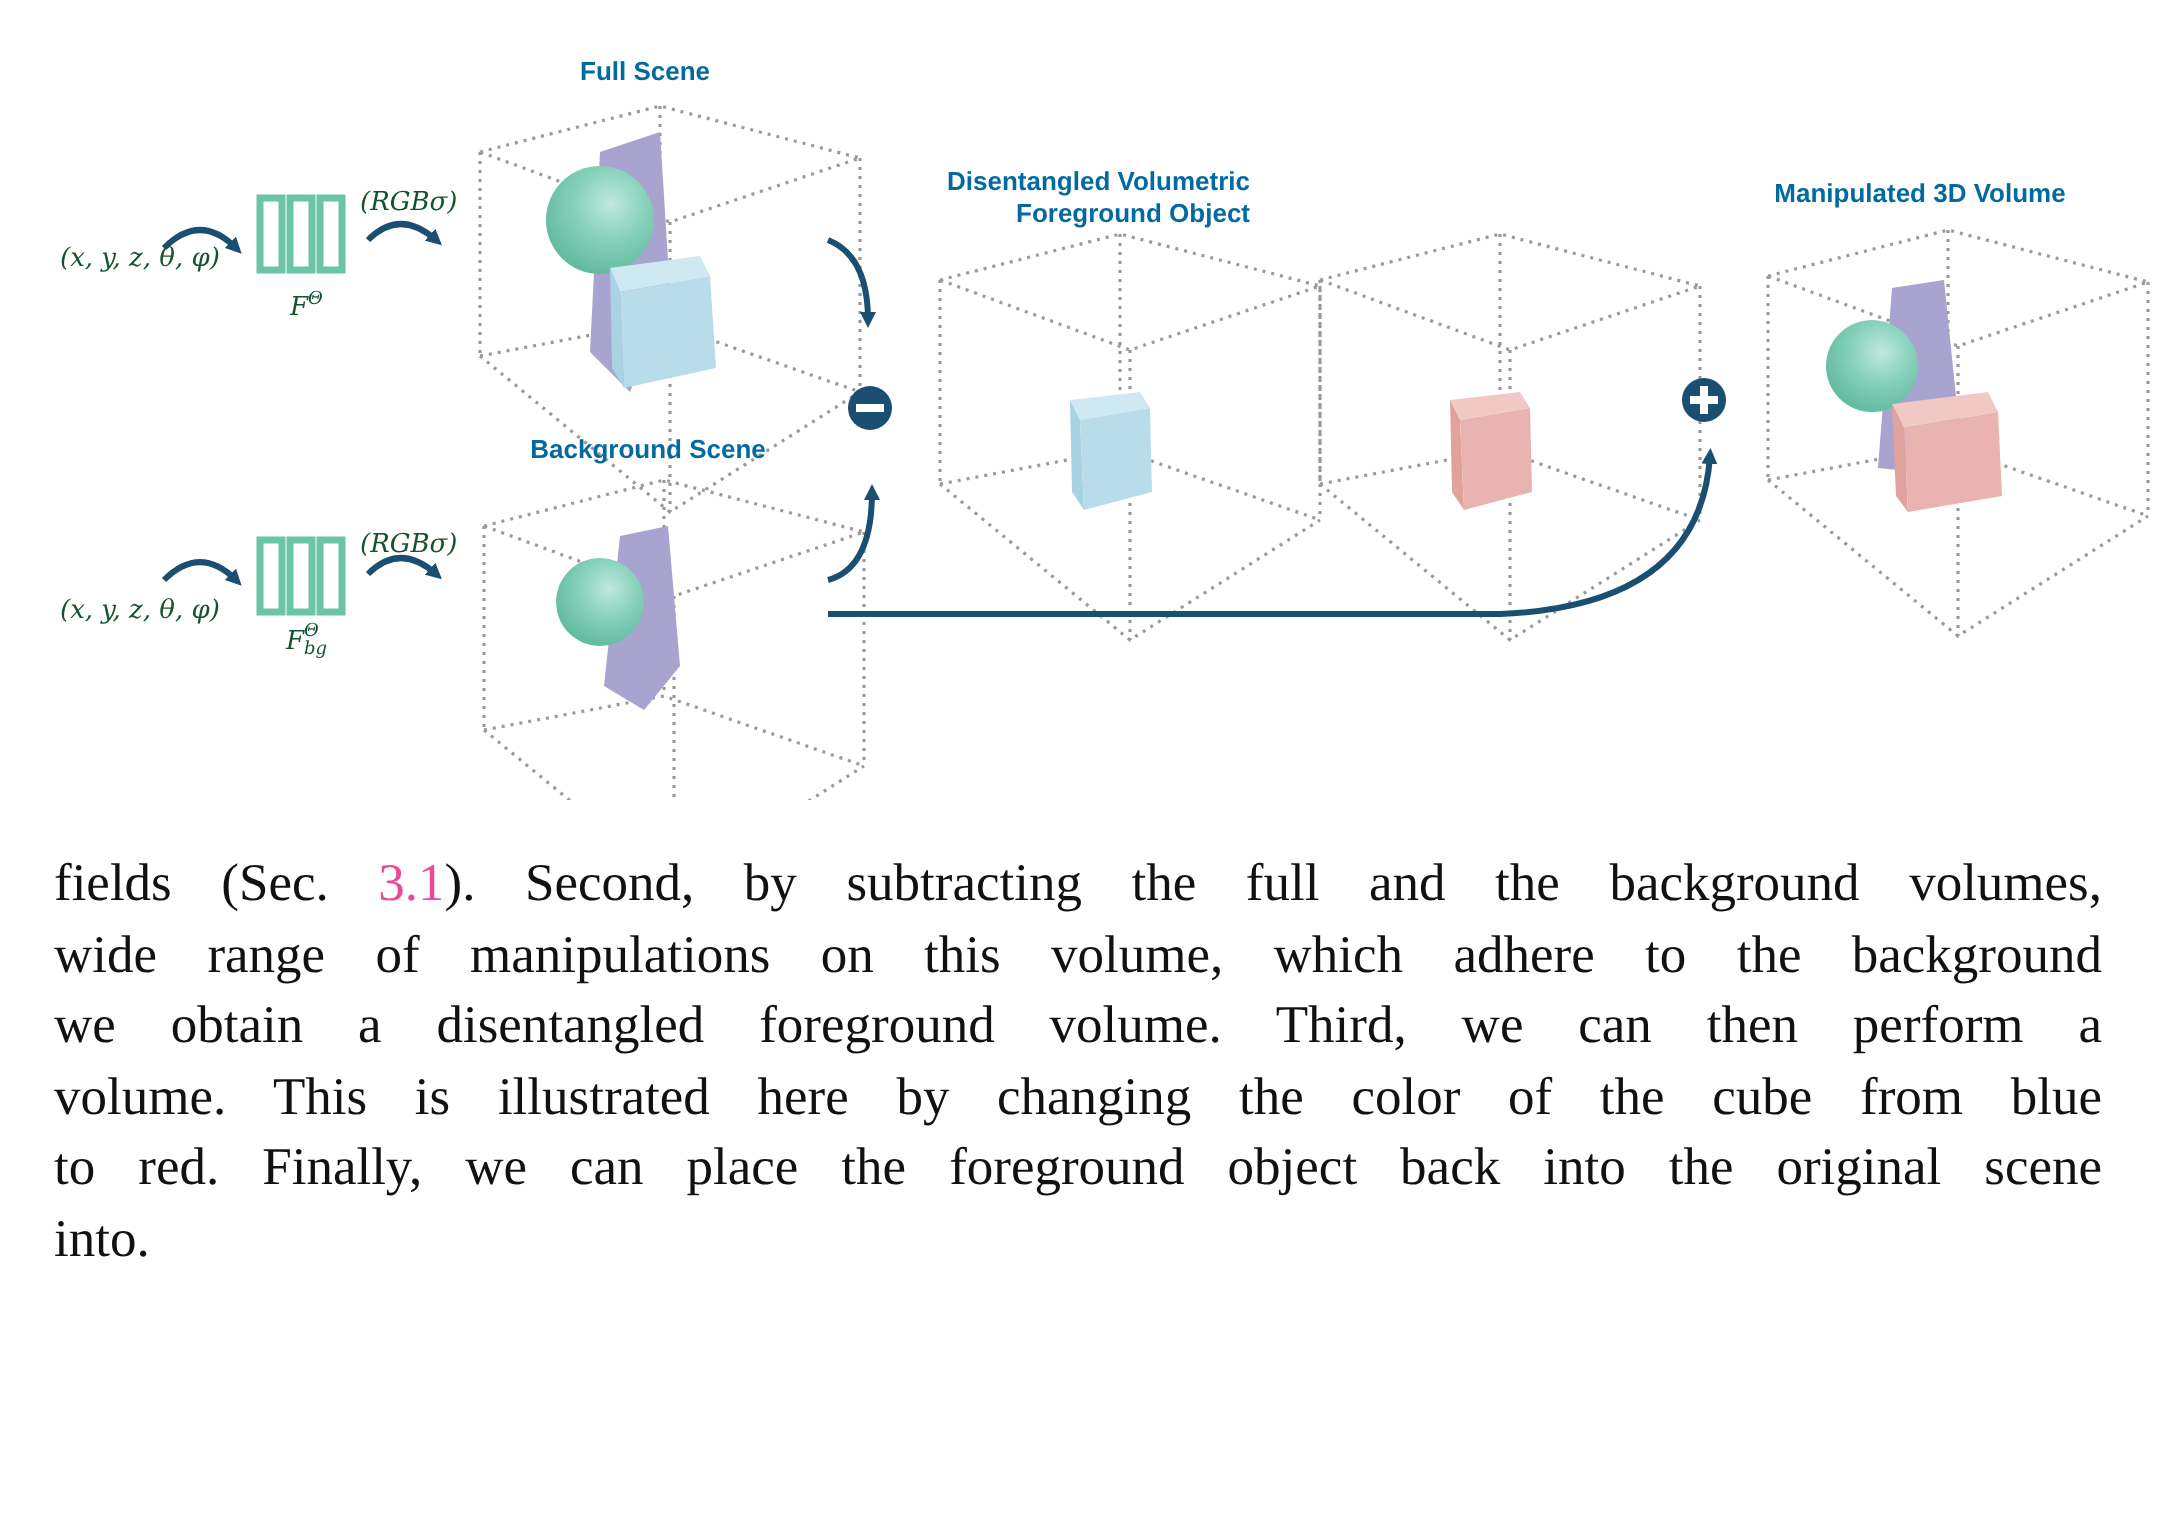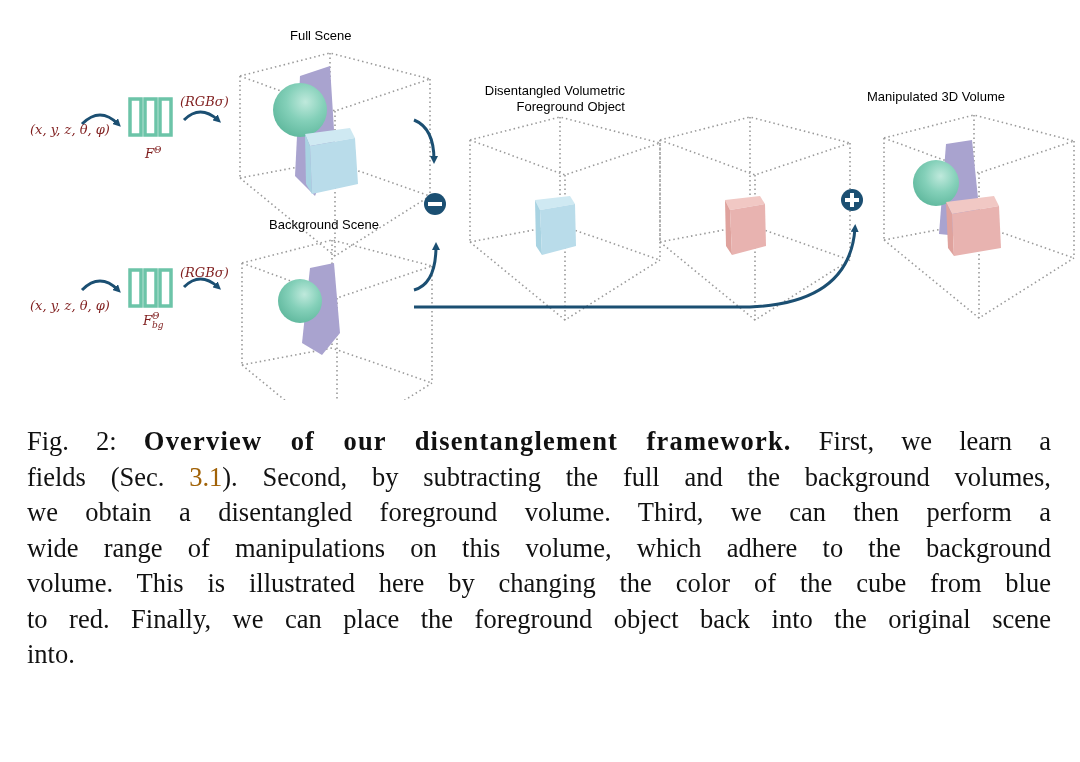--- a/index.html
+++ b/index.html
@@ -1,25 +1,25 @@
 <!DOCTYPE html>
 <html><head>
 <meta charset="utf-8">
 <style>
   html, body { margin:0; padding:0; background:#ffffff; }
   body { width:1080px; height:762px; position:relative; overflow:hidden; font-family:"DejaVu Serif", serif; }
   #figure { position:absolute; left:0; top:0; width:1080px; height:400px; }
-  .label { position:absolute; font-family:"Liberation Sans", sans-serif; font-size:13px; color:#000000; text-align:center; line-height:16px; white-space:nowrap; }
-  .math { position:absolute; font-family:"DejaVu Serif", serif; font-style:italic; font-size:13px; color:#7f1d1d; white-space:nowrap; }
+  .label { position:absolute; font-family:"Liberation Sans", sans-serif; font-size:13px; color:#0369a1; text-align:center; line-height:16px; white-space:nowrap;font-weight:bold; }
+  .math { position:absolute; font-family:"DejaVu Serif", serif; font-style:italic; font-size:13px; color:#14532d; white-space:nowrap; }
   .math sup, .math sub { font-size:9px; font-style:italic; }
   #caption { position:absolute; left:27px; top:424px; width:1024px; font-family:"Liberation Serif", serif; font-size:26.5px; line-height:35.5px; color:#111; text-align:justify; }
   #caption .line { display:block; text-align:justify; text-align-last:justify; height:35.5px; white-space:nowrap; }
   #caption .line.last { text-align-last:left; }
   #caption b { font-weight:bold; letter-spacing:1.2px; }
-  #caption .ref { color:#a16207; }
+  #caption .ref { color:#ec4899; }
 </style>
 </head>
 <body>
 
 <div id="figure">
   <svg width="1080" height="400" viewBox="0 0 1080 400" style="position:absolute;left:0;top:0;">
     <defs>
       <marker id="ah" markerWidth="8" markerHeight="8" refX="4" refY="4" orient="auto" markerUnits="userSpaceOnUse">
         <path d="M0,0 L8,4 L0,8 Z" fill="#1b4f72"></path>
       </marker>
@@ -130,24 +130,23 @@
     <span>F</span><span style="display:inline-block;vertical-align:middle;line-height:9px;font-size:9px;"><span style="display:block;">Θ</span><span style="display:block;">bg</span></span>
   </div>
   <div class="math" style="left:180px;top:265px;">(RGBσ)</div>
 
   <div class="label" style="left:290px;top:28px;width:60px;">Full Scene</div>
   <div class="label" style="left:262px;top:217px;width:124px;">Background Scene</div>
   <div class="label" style="left:465px;top:83px;width:160px;text-align:right;">
     <div>Disentangled Volumetric</div>
     <div>Foreground Object</div>
   </div>
-  <div class="label" style="left:856px;top:89px;width:160px;">Manipulated 3D Volume</div>
+  <div class="label" style="left:880px;top:89px;width:160px;">Manipulated 3D Volume</div>
 </div>
 
 <div id="caption">
-  <span class="line"><span>Fig. 2:</span> <b>Overview of our disentanglement framework.</b> <span>First, we learn a</span></span>
   <span class="line"><span>fields (Sec. </span><span class="ref">3.1</span><span>). Second, by subtracting the full and the background volumes,</span></span>
+  <span class="line">wide range of manipulations on this volume, which adhere to the background</span>
   <span class="line">we obtain a disentangled foreground volume. Third, we can then perform a</span>
-  <span class="line">wide range of manipulations on this volume, which adhere to the background</span>
   <span class="line">volume. This is illustrated here by changing the color of the cube from blue</span>
   <span class="line">to red. Finally, we can place the foreground object back into the original scene</span>
   <span class="line last">into.</span>
 </div>
 
 </body></html>

